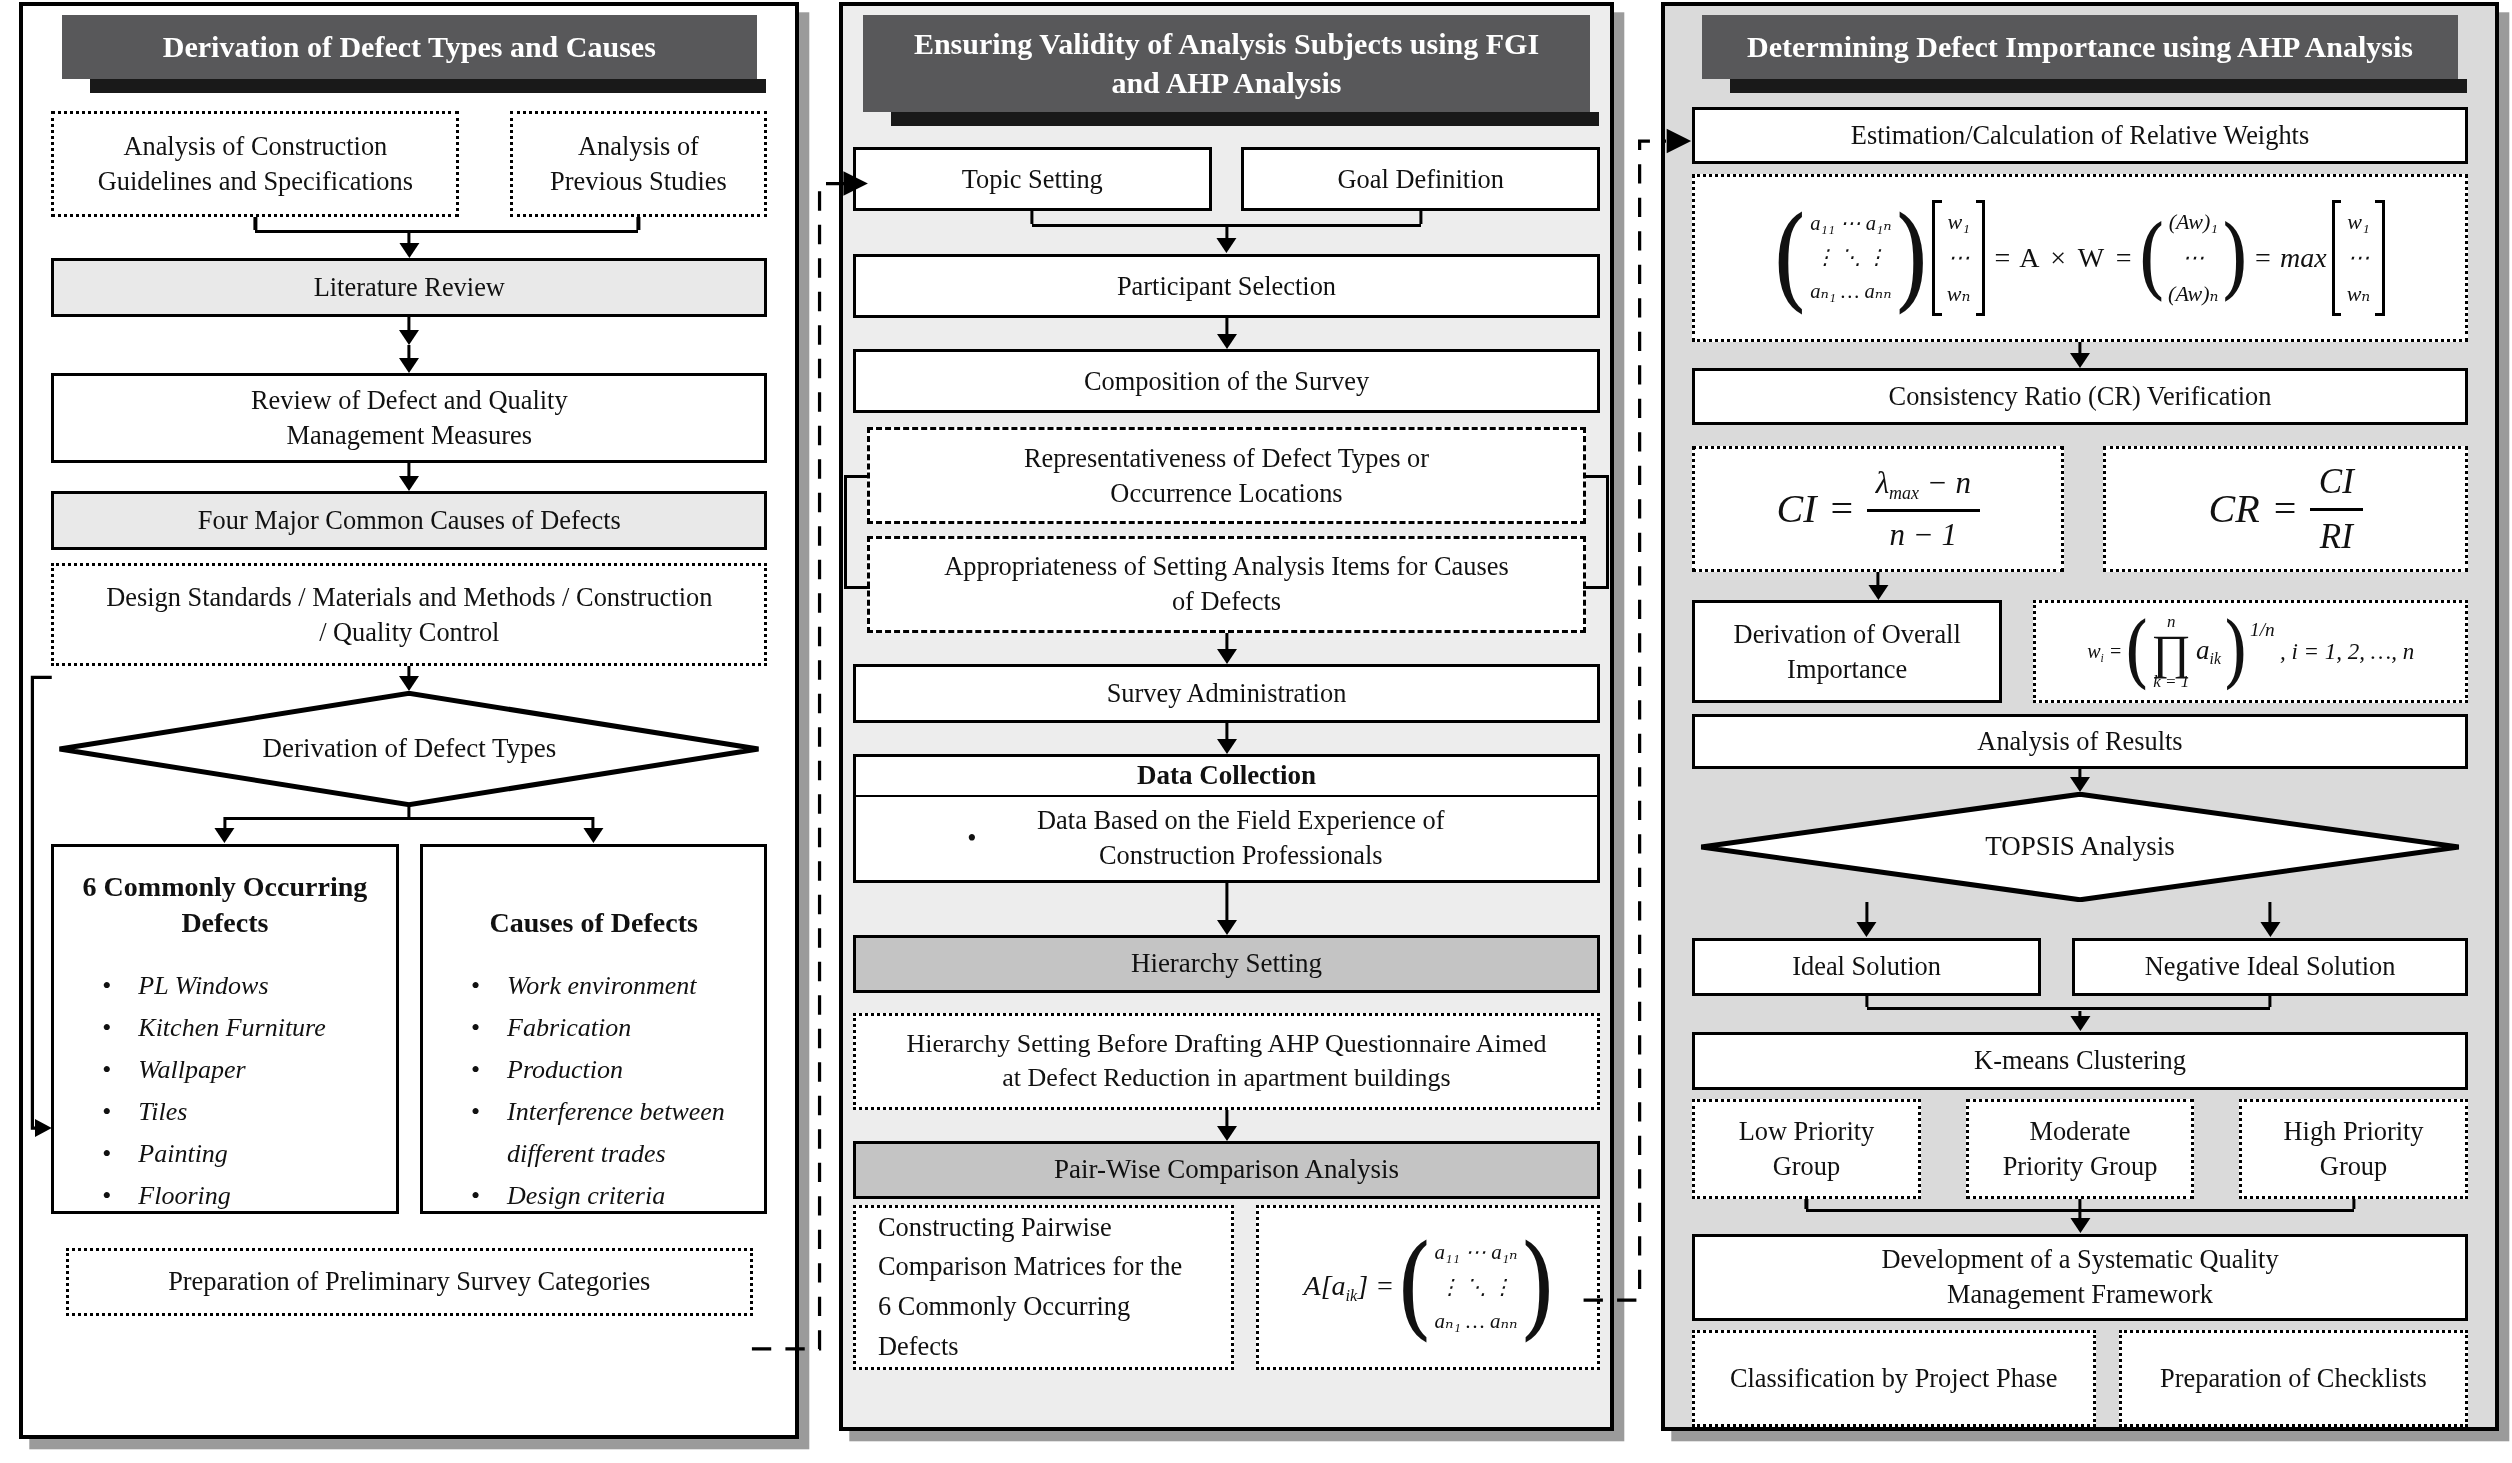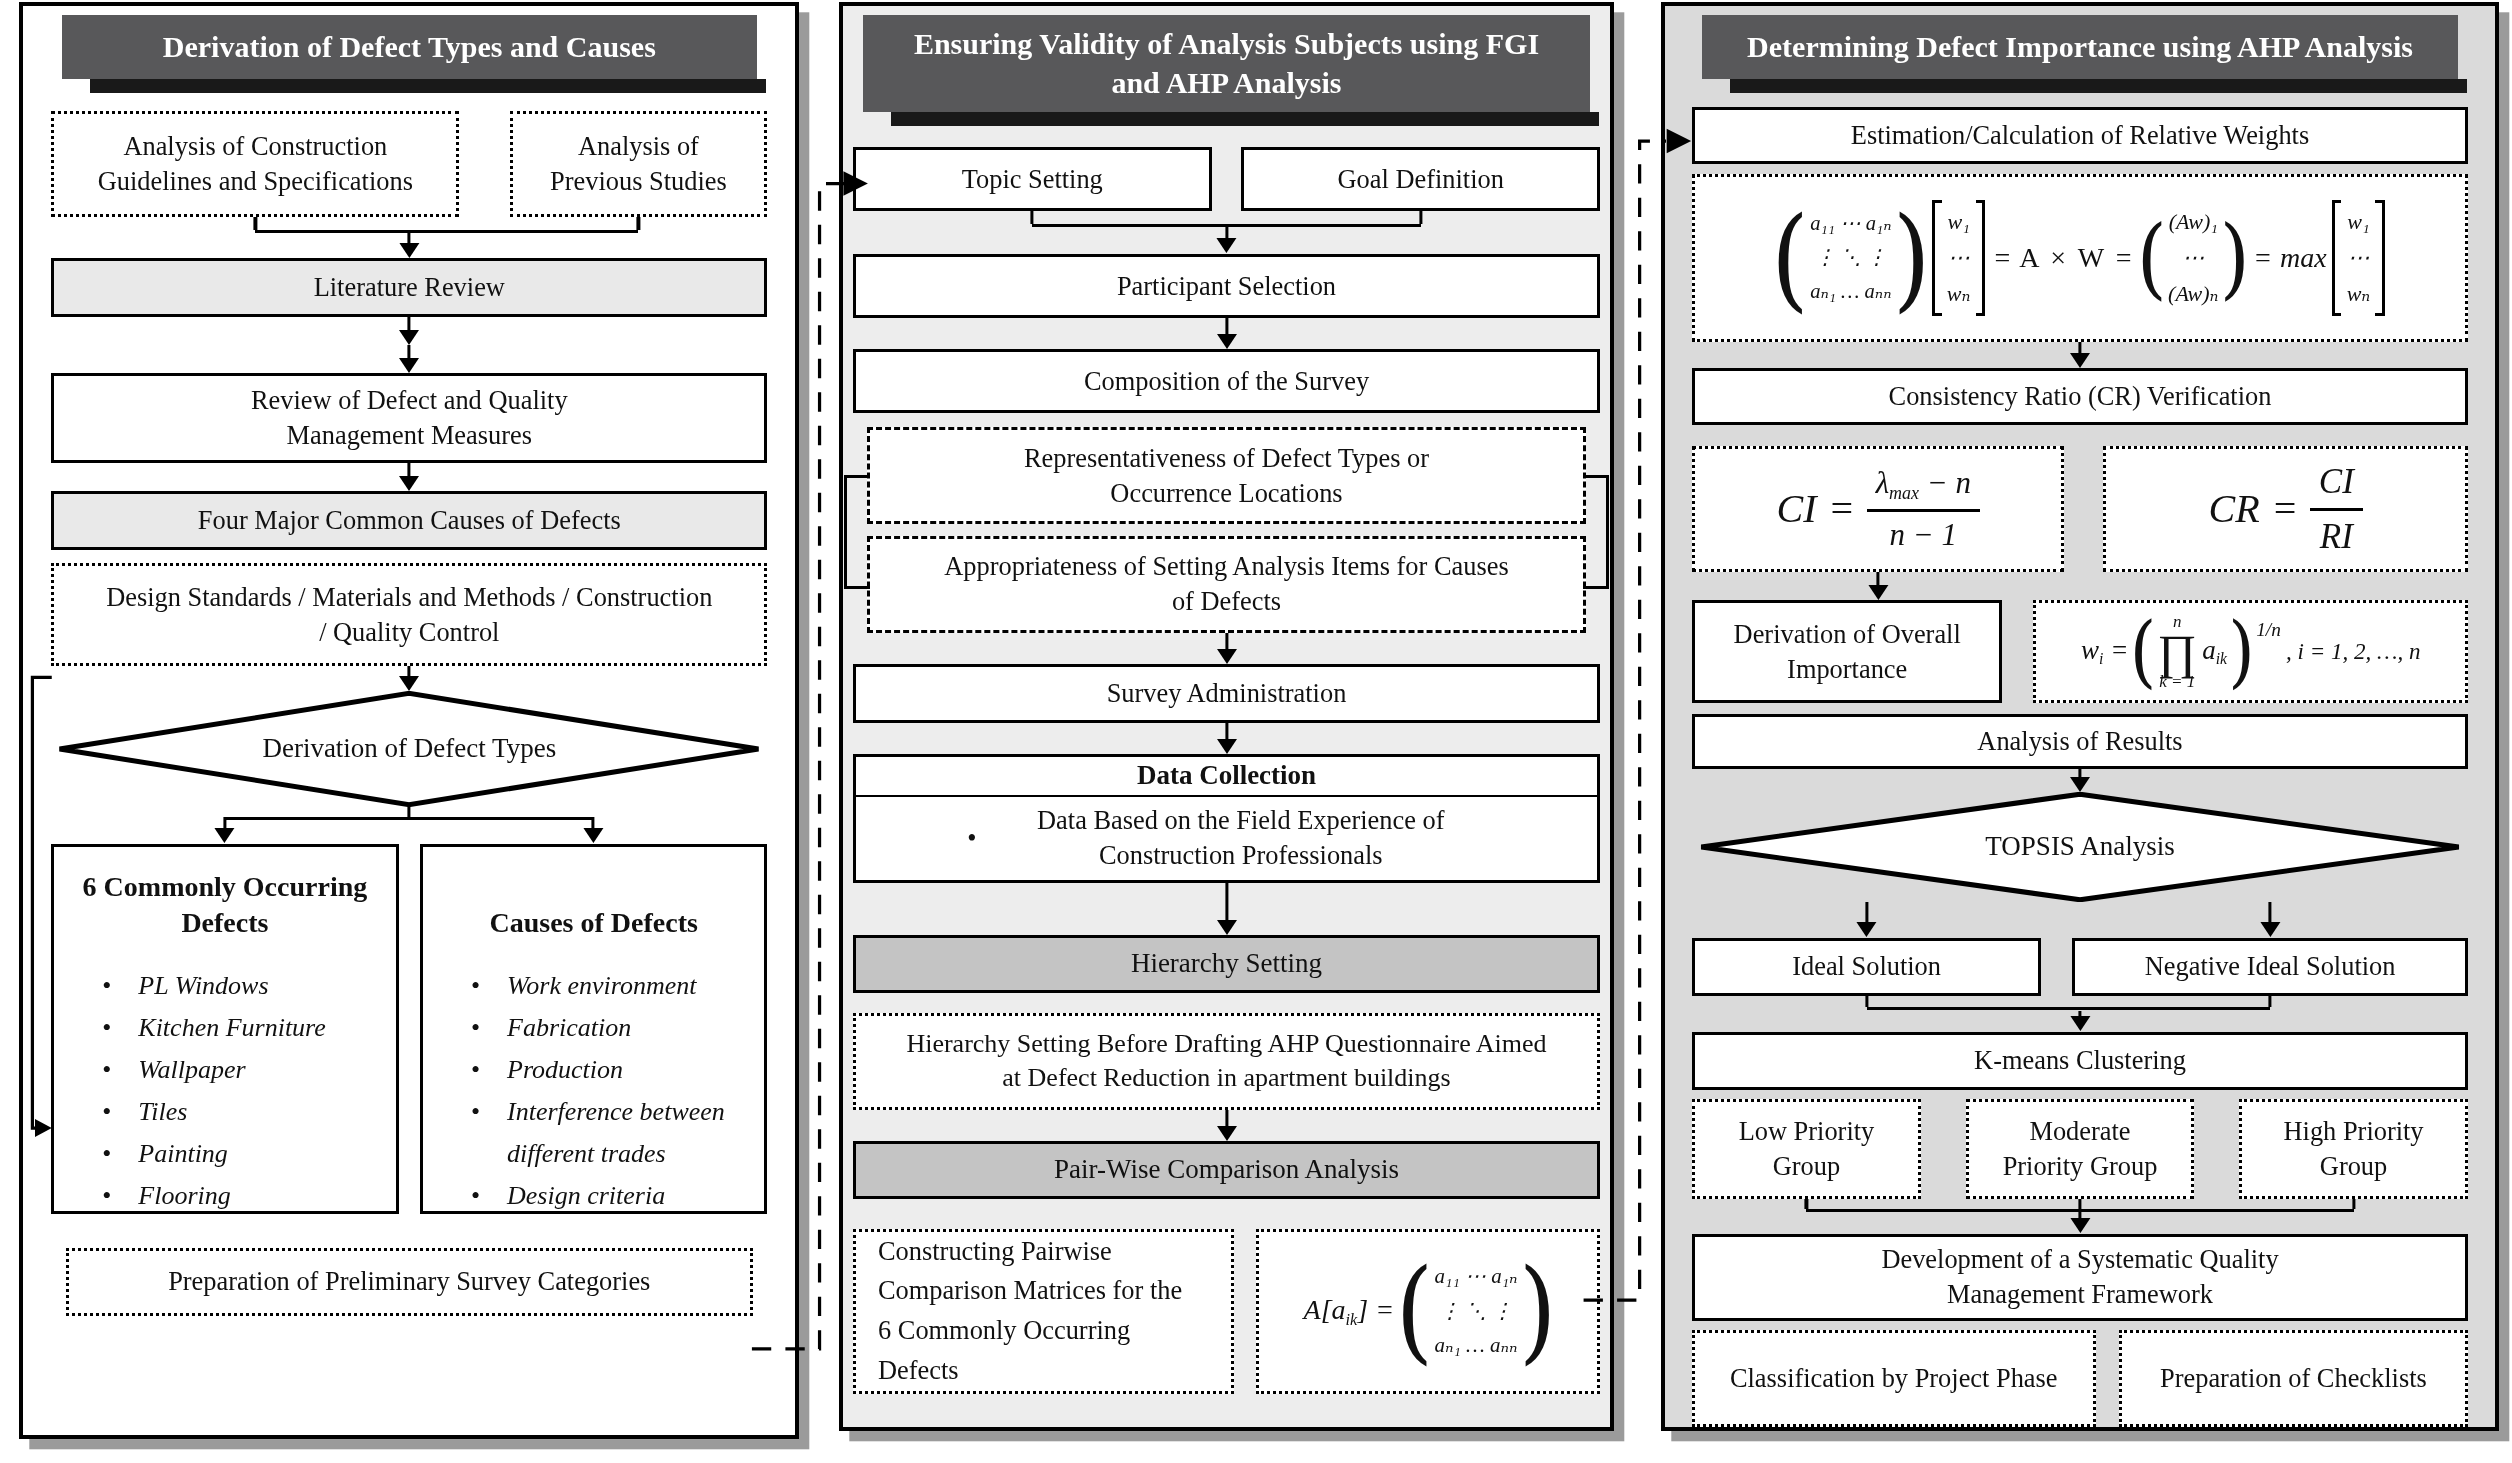--- a/index.html
+++ b/index.html
@@ -225,21 +225,21 @@
     <div class="bar" style="height:58px">
       <span>Hierarchy Setting</span>
     </div>
     <div class="box dotted" style="height:97px;margin-top:20px;font-size:26px">
       <span style="max-width:651px">Hierarchy Setting Before Drafting AHP Questionnaire Aimed at Defect Reduction in apartment buildings</span>
     </div>
     <div class="arrow" style="height:31px"></div>
     <div class="bar" style="height:58px">
       <span>Pair-Wise Comparison Analysis</span>
     </div>
-    <div class="row" style="height:165px;margin-top:30px">
+    <div class="row" style="height:165px;margin-top:6px">
       <div class="box dotted" style="width:51%;justify-content:flex-start;text-align:left;padding:13px 22px;line-height:1.5">
         <span style="max-width:309px">Constructing Pairwise Comparison Matrices for the 6 Commonly Occurring Defects</span>
       </div>
       <div class="box dotted fx" style="width:46%">
         <span style="font-style:italic;font-size:28px"><span>A[a</span><span class="sb">ik</span><span>] =</span></span>
         <span class="par">(</span>
         <span class="vs" style="font-size:21px">
           <span>a₁₁ ⋯ a₁ₙ</span>
           <span>⋮   ⋱   ⋮</span>
           <span>aₙ₁ … aₙₙ</span>
@@ -316,21 +316,21 @@
       </div>
     </div>
     <div class="conn" style="height:28px">
       <div class="varrow" style="left:24%;top:0;height:13px"></div>
     </div>
     <div class="row" style="height:103px">
       <div class="box" style="width:40%">
         <span style="max-width:258px">Derivation of Overall Importance</span>
       </div>
       <div class="box dotted fx" style="width:56%">
-        <span style="font-style:italic;font-size:27px"><span>w</span><span class="sb">i</span> <span>=</span></span>
+        <span style="font-style:italic;font-size:20px"><span>w</span><span class="sb">i</span> <span>=</span></span>
         <span class="par sm" style="font-size:68px">(</span>
         <span class="prod">
           <span class="lim">n</span>
           <span class="pi">∏</span>
           <span class="lim">k = 1</span>
         </span>
         <span style="font-style:italic;font-size:27px"><span>a</span><span class="sb">ik</span></span>
         <span class="par sm" style="font-size:68px">)</span>
         <span class="exp">1/n</span>
         <span class="wtail">, i = 1, 2, …, n</span>

